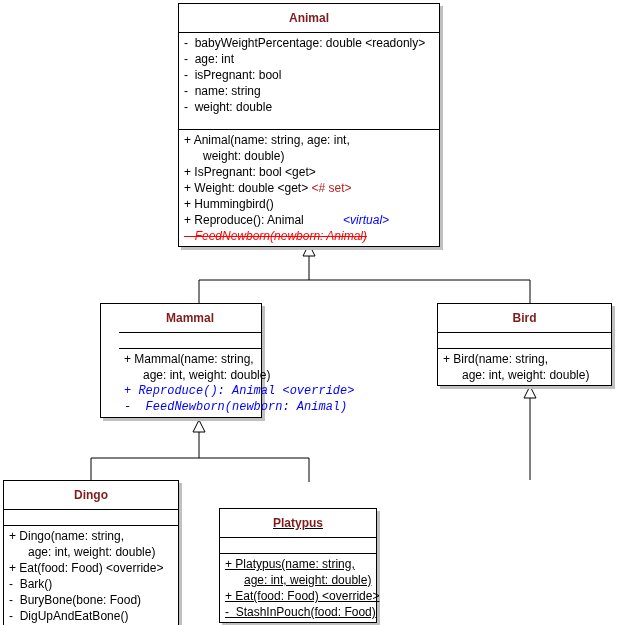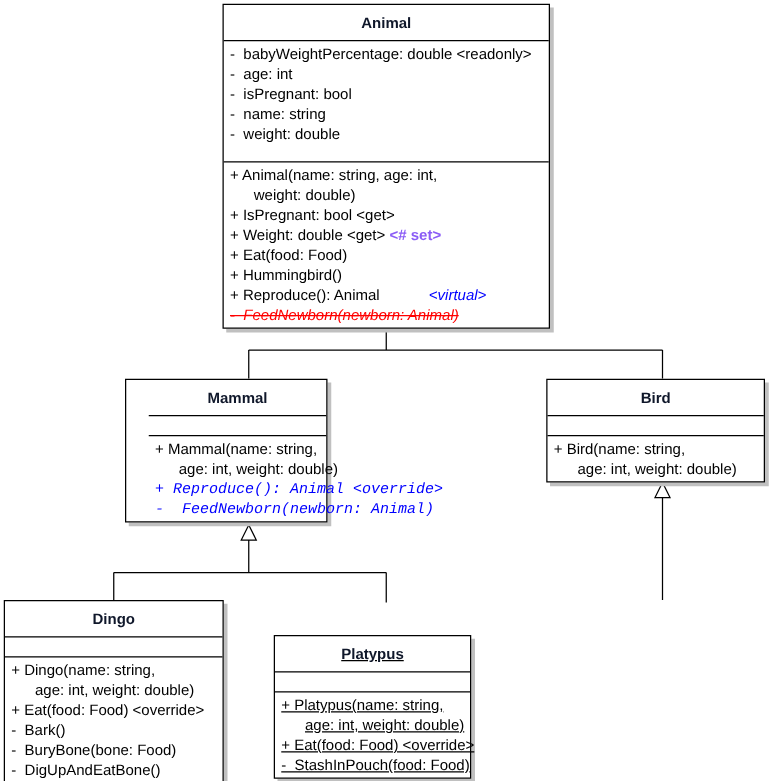--- a/index.html
+++ b/index.html
@@ -38,21 +38,21 @@
     background: #ffffff;
     border: 1px solid #000000;
     box-shadow: 3px 3px 0 0 #c0c0c0;
     box-sizing: border-box;
   }
 
   .uml-name {
     text-align: center;
     font-weight: bold;
     font-size: 12px;
-    color: #0f172a;
+    color: #7f1d1d;
     line-height: 14px;
     padding: 7px 4px 7px 4px;
     border-bottom: 1px solid #000000;
     box-sizing: border-box;
   }
 
   .uml-attrs {
     border-bottom: 1px solid #000000;
     padding: 2px 0 14px 0;
     box-sizing: border-box;
@@ -91,23 +91,22 @@
     font-style: italic;
     text-decoration: line-through;
   }
 
   .kw-blue {
     color: #0000ff;
     font-style: italic;
     margin-left: 36px;
   }
   .kw-blue-upright {
-    color: #8b5cf6;
+    color: #b91c1c;
     font-style: normal;
-    font-weight: bold;
   }
 </style>
 </head>
 <body>
 
 <div id="diagram">
 
   <svg id="connectors" viewBox="0 0 625 625" xmlns="http://www.w3.org/2000/svg">
 
     <g>
@@ -139,21 +138,20 @@
       <div class="uml-line">-  age: int</div>
       <div class="uml-line">-  isPregnant: bool</div>
       <div class="uml-line">-  name: string</div>
       <div class="uml-line">-  weight: double</div>
     </div>
     <div class="uml-ops">
       <div class="uml-line">+ Animal(name: string, age: int,</div>
       <div class="uml-line indent">weight: double)</div>
       <div class="uml-line">+ IsPregnant: bool &lt;get&gt;</div>
       <div class="uml-line"><span>+ Weight: double &lt;get&gt; </span><span class="kw-blue-upright">&lt;# set&gt;</span></div>
-      <div class="uml-line">+ Eat(food: Food)</div>
       <div class="uml-line">+ Hummingbird()</div>
       <div class="uml-line"><span>+ Reproduce(): Animal </span><span class="kw-blue">&lt;virtual&gt;</span></div>
       <div class="uml-line struck">-  FeedNewborn(newborn: Animal)</div>
     </div>
   </div>
 
   <div class="uml-class" style="left:100px; top:303px; width:162px;padding-left:18px;">
     <div class="uml-name">Mammal</div>
     <div class="uml-attrs empty"></div>
     <div class="uml-ops">

